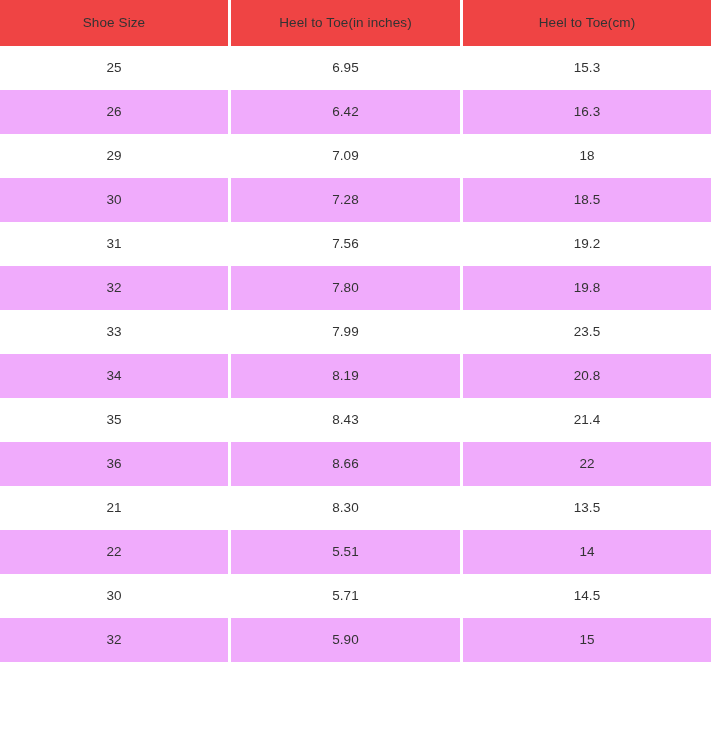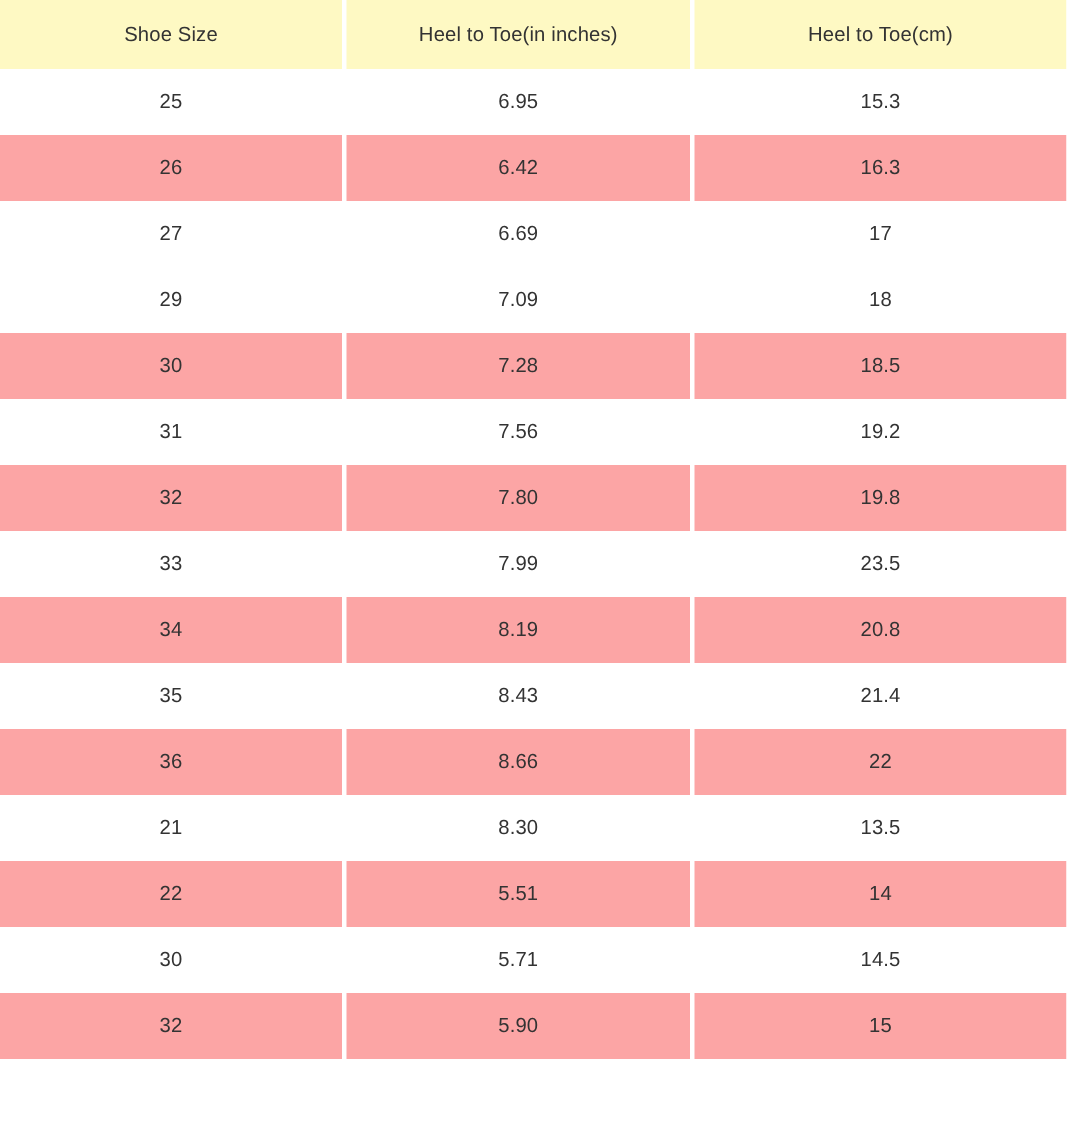--- a/index.html
+++ b/index.html
@@ -37,31 +37,31 @@
     vertical-align: middle;
     color: #333333;
     font-weight: normal;
     font-size: 13.5px;
     line-height: 1;
     letter-spacing: 0.1px;
   }
 
   thead th {
     height: 46px;
-    background: #fef9c3;
+    background: #ef4444;
     font-size: 13.5px;
   }
 
   tbody td {
     height: 44px;
     background: #ffffff;
   }
 
   tbody tr.stripe td {
-    background: #fca5a5;
+    background: #f0abfc;
   }
 
   
   th.gutter, td.gutter {
     background: #ffffff !important;
     padding: 0;
   }
 </style>
 </head>
 <body>
@@ -90,27 +90,20 @@
         <td>6.95</td>
         <td class="gutter"></td>
         <td>15.3</td>
       </tr>
       <tr class="stripe">
         <td>26</td>
         <td class="gutter"></td>
         <td>6.42</td>
         <td class="gutter"></td>
         <td>16.3</td>
-      </tr>
-      <tr>
-        <td>27</td>
-        <td class="gutter"></td>
-        <td>6.69</td>
-        <td class="gutter"></td>
-        <td>17</td>
       </tr>
       <tr>
         <td>29</td>
         <td class="gutter"></td>
         <td>7.09</td>
         <td class="gutter"></td>
         <td>18</td>
       </tr>
       <tr class="stripe">
         <td>30</td>

